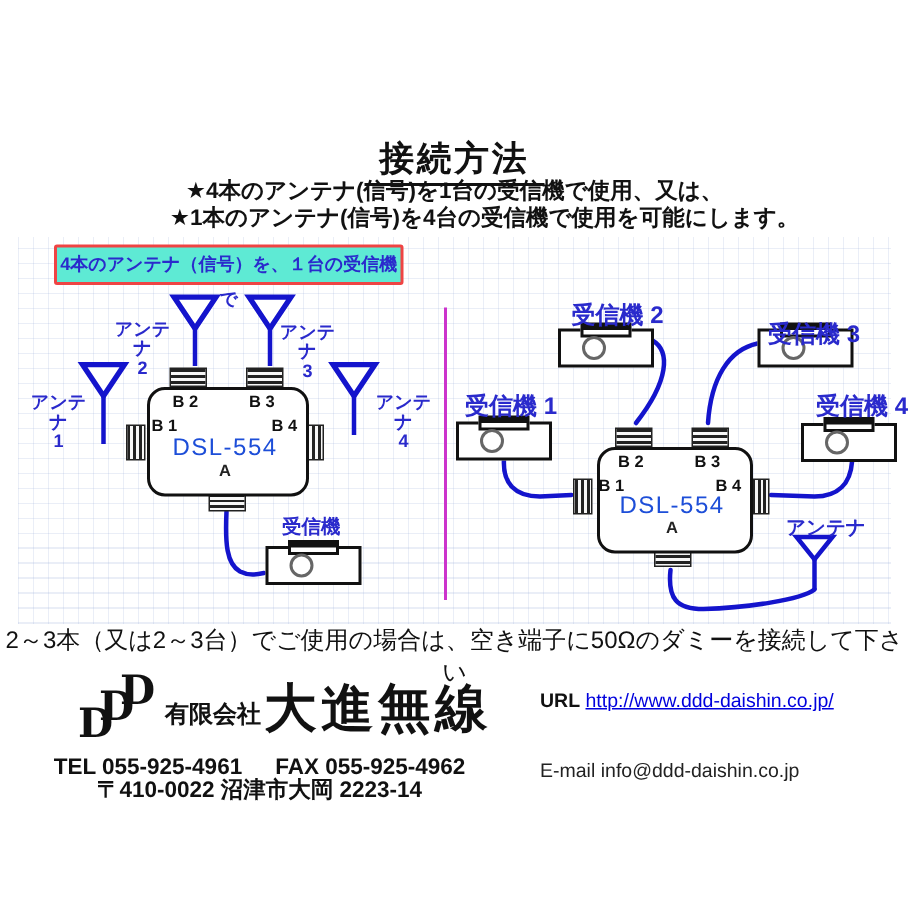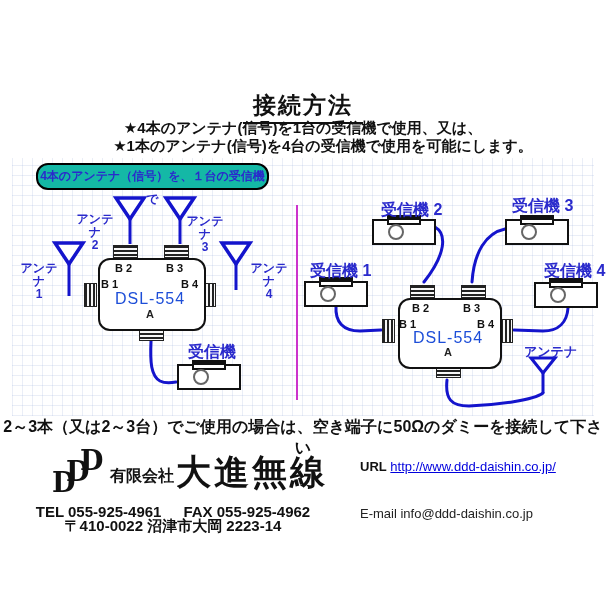--- a/index.html
+++ b/index.html
@@ -11,21 +11,21 @@
   
   .title-row{left:0;top:90px;width:606px;text-align:center;}
   .title{display:inline-block;font-size:23px;font-weight:bold;color:#111;
          border-bottom:2px solid #111;padding:0 10px 1px 10px;letter-spacing:2px;}
   .bullet{left:0;width:606px;text-align:center;font-size:15px;font-weight:bold;color:#111;line-height:17px;}
   
   .gridbg{left:12px;top:158px;width:582px;height:258px;
     background-image:
       repeating-linear-gradient(90deg, rgba(150,170,215,0.20) 0 1px, transparent 1px 10px),
       repeating-linear-gradient(0deg, rgba(150,170,215,0.20) 0 1px, transparent 1px 10px);}
-  .panel-header{height:23px;border:2px solid #000000;border-radius:12px;background:#14b8a6;
+  .panel-header{height:23px;border:2px solid #ef4444;border-radius:2px;background:#5eead4;
     color:#2a2acc;font-size:12px;font-weight:bold;text-align:center;line-height:23px;}
   .divider{width:2px;background:#cc33cc;}
   .cables{left:0;top:0;width:606px;height:606px;pointer-events:none;}
   
   .device-body{background:#fff;border:2px solid #111;border-radius:12px;z-index:3;}
   .conn-h{width:25px;height:13px;border:1px solid #222;box-sizing:border-box;
     background:repeating-linear-gradient(180deg,#222 0 2px,#f7f7f7 2px 4px);z-index:2;}
   .conn-v{width:13px;height:24px;border:1px solid #222;box-sizing:border-box;
     background:repeating-linear-gradient(90deg,#222 0 2px,#f7f7f7 2px 4px);z-index:2;}
   .port-label{font-size:11px;font-weight:bold;color:#111;z-index:4;white-space:nowrap;}
@@ -33,21 +33,21 @@
   .out-label{font-size:11px;font-weight:bold;color:#222;z-index:4;}
   
   .receiver{width:64px;height:26px;border:2px solid #111;background:#fff;box-sizing:border-box;z-index:3;}
   .receiver .bar{position:absolute;left:50%;transform:translateX(-50%);top:-6px;width:34px;height:10px;
     background:#fff;border:2px solid #111;border-top-width:5px;box-sizing:border-box;}
   .receiver .knob{position:absolute;left:14px;top:3px;width:16px;height:16px;border:2px solid #666;
     border-radius:50%;background:#fff;box-sizing:border-box;}
   .blue-label{color:#2a2acc;font-size:16px;font-weight:bold;z-index:4;white-space:nowrap;}
   .ant-label{color:#2a2acc;font-size:12px;font-weight:bold;text-align:center;line-height:13px;z-index:4;}
   
-  .caution{left:0;top:417px;width:606px;text-align:center;font-size:16px;font-weight:bold;color:#111;}
+  .caution{left:0;top:417px;width:606px;text-align:center;font-size:16px;font-weight:normal;color:#111;}
   
   .logo{left:52px;top:447px;width:64px;height:58px;}
   .logo span{position:absolute;font-family:"DejaVu Serif","Liberation Serif",serif;
     font-weight:bold;font-size:27px;color:#111;line-height:27px;}
   .logo .d1{left:0;top:22px;}
   .logo .d2{left:14px;top:11px;}
   .logo .d3{left:28px;top:0;}
   .company-type{left:110px;top:466px;font-size:16px;font-weight:bold;}
   .company-name{left:176px;top:449px;font-size:35px;font-weight:bold;letter-spacing:3px;}
   .addr{left:28px;top:488px;width:290px;text-align:center;font-size:15px;font-weight:bold;margin-top:29px;}
@@ -124,35 +124,35 @@
   <div class="abs conn-v" style="left:203px;top:283px;"></div>
   <div class="abs conn-h" style="left:139px;top:328px;"></div>
   <div class="abs device-body" style="left:98px;top:258px;width:104px;height:69px;"></div>
   <div class="abs port-label" style="left:115px;top:262px;">B 2</div>
   <div class="abs port-label" style="left:166px;top:262px;">B 3</div>
   <div class="abs port-label" style="left:101px;top:278px;">B 1</div>
   <div class="abs port-label" style="left:181px;top:278px;">B 4</div>
   <div class="abs model-label" style="left:98px;top:290px;width:104px;">DSL-554</div>
   <div class="abs out-label" style="left:146px;top:308px;">A</div>
 
-  <div class="abs blue-label" style="left:188px;top:342px;font-size:16px;">受信機</div>
+  <div class="abs blue-label" style="left:188px;top:342px;font-size:13px;">受信機</div>
   <div class="abs receiver" style="left:177px;top:364px;">
     <div class="bar"></div>
     <div class="knob"></div>
   </div>
 
   <div class="abs divider" style="left:296px;top:205px;height:195px;"></div>
 
 
   <div class="abs blue-label" style="left:381px;top:200px;">受信機 2</div>
   <div class="abs receiver" style="left:372px;top:219px;">
     <div class="bar"></div>
     <div class="knob"></div>
   </div>
-  <div class="abs blue-label" style="left:512px;top:196px;">受信機 3</div>
+  <div class="abs blue-label" style="left:512px;top:213px;">受信機 3</div>
   <div class="abs receiver" style="left:505px;top:219px;">
     <div class="bar"></div>
     <div class="knob"></div>
   </div>
   <div class="abs blue-label" style="left:310px;top:261px;">受信機 1</div>
   <div class="abs receiver" style="left:304px;top:281px;">
     <div class="bar"></div>
     <div class="knob"></div>
   </div>
   <div class="abs blue-label" style="left:544px;top:261px;">受信機 4</div>

